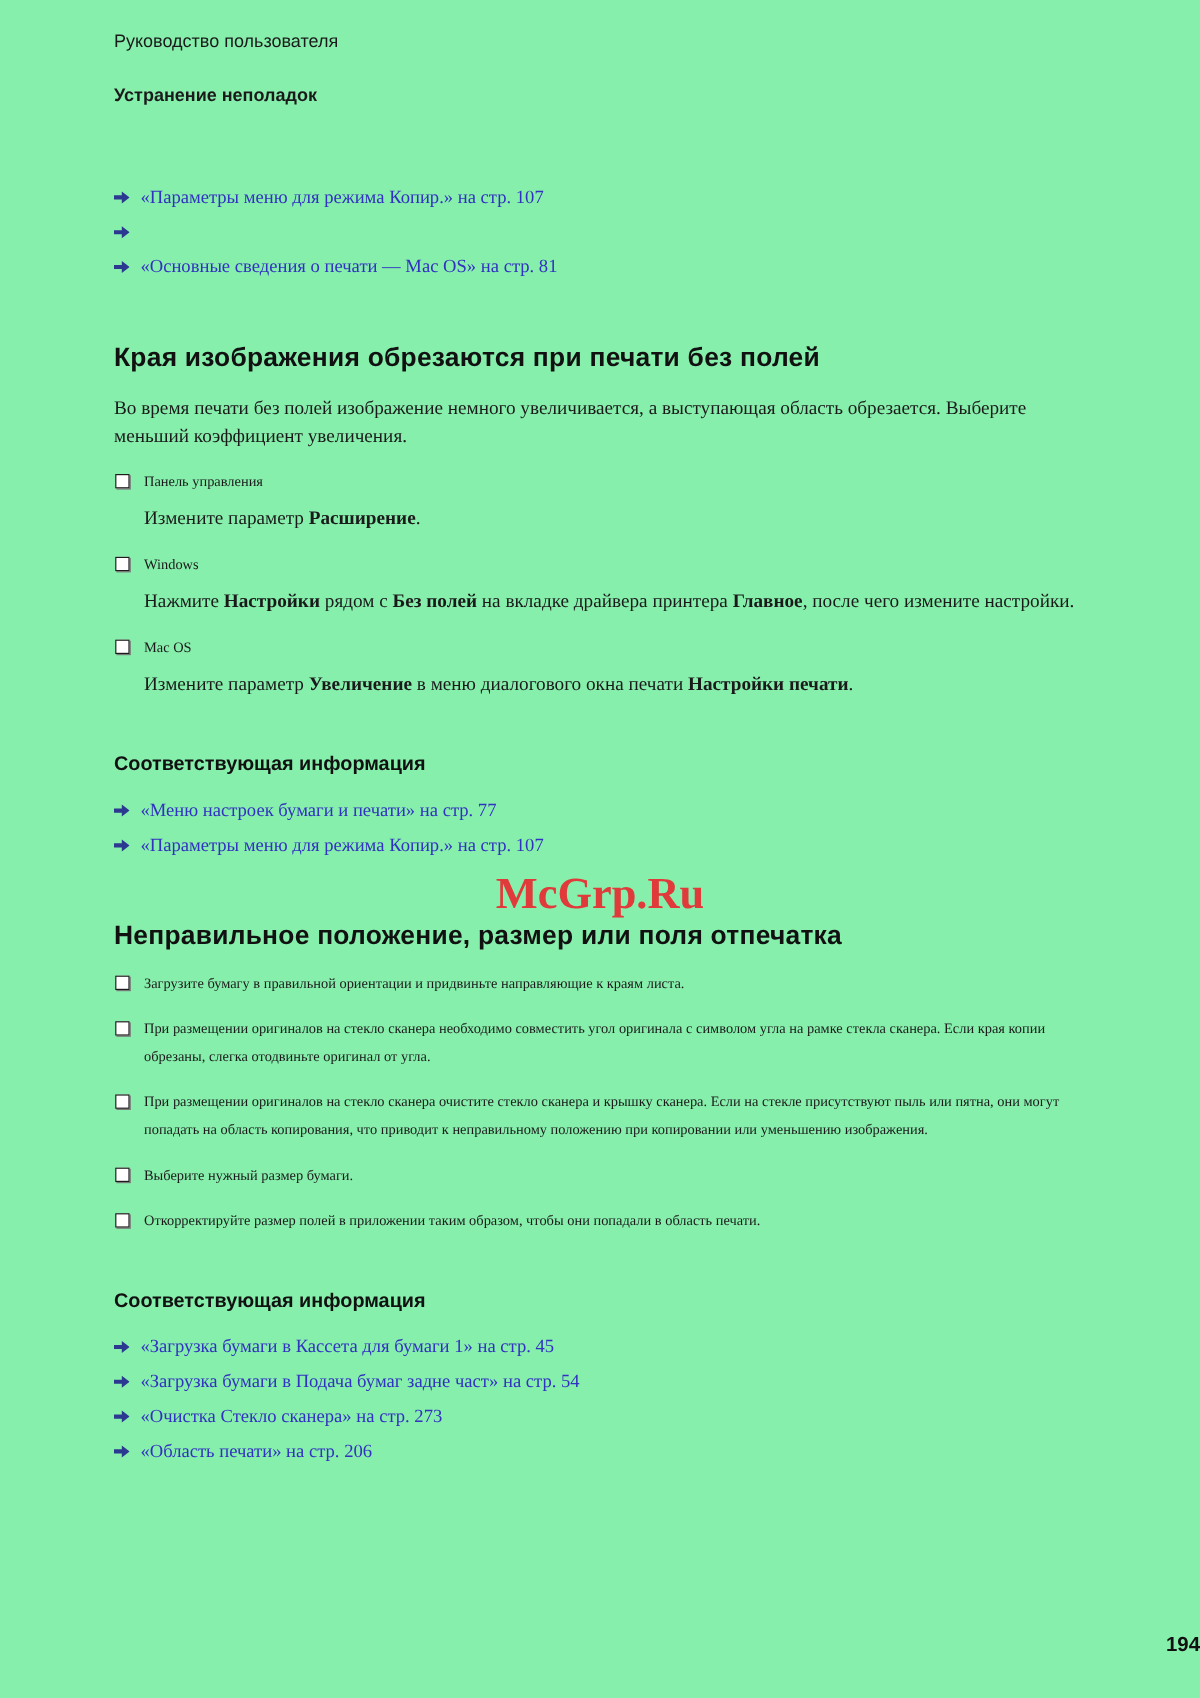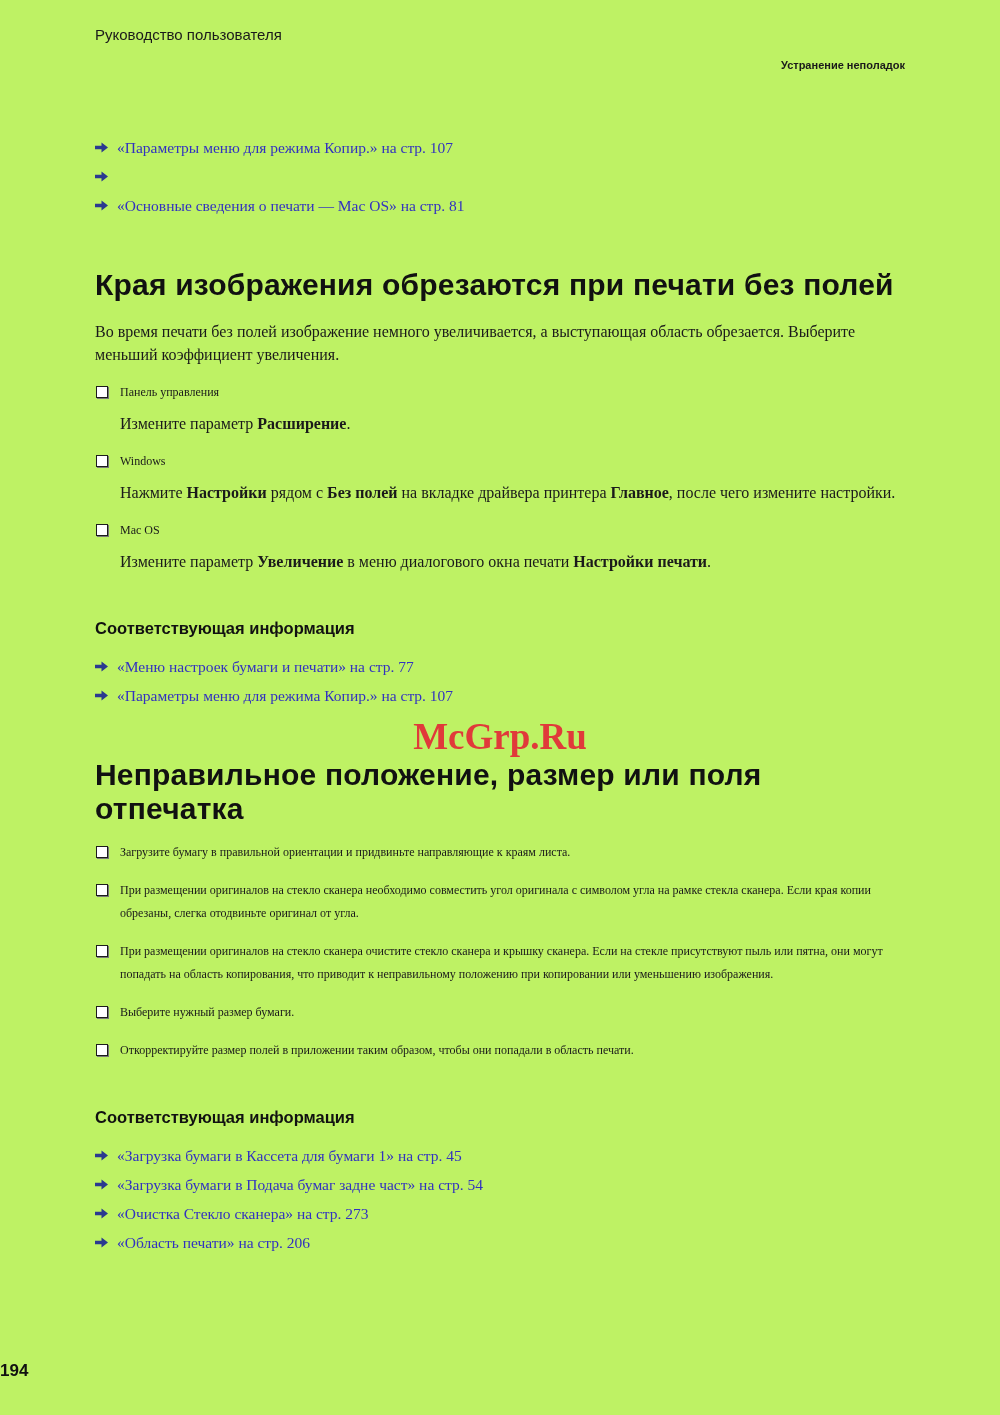--- a/index.html
+++ b/index.html
@@ -8,37 +8,37 @@
     --arrow:#2b3990;
     --watermark:#e03a3a;
     --text:#1a1a1a;
   }
   html,body{margin:0;padding:0;background:#ffffff;}
   .page{
     position:relative;
     width:1000px;
     height:1415px;
     margin:0 auto;
-    background:#bef264;
+    background:#86efac;
     font-family:"Liberation Serif", serif;
     color:var(--text);
     overflow:hidden;
     box-sizing:border-box;
   }
   .content{padding:26px 95px 0 95px;}
   .hdr-left{
     font-family:"Liberation Sans", sans-serif;
     font-size:15px;
   }
   .hdr-center{
     font-family:"Liberation Sans", sans-serif;
-    font-size:11px;
-    font-weight:bold;
-    text-align:right;
-    margin-top:16px;
+    font-size:15px;
+    font-weight:bold;
+    text-align:left;
+    margin-top:28px;
   }
   .link-list{margin-top:62px;}
   .link-list.related-list{margin-top:14px;}
   .linkrow{
     display:flex;
     align-items:center;
     height:29px;
   }
   .arrow{
     color:var(--arrow);
@@ -48,21 +48,21 @@
     flex:0 0 auto;
   }
   .doclink{
     color:var(--link);
     font-size:15.5px;
     text-decoration:none;
     cursor:pointer;
   }
   h1.section-title{
     font-family:"Liberation Sans", sans-serif;
-    font-size:30px;
+    font-size:22px;
     font-weight:bold;
     color:#111;
     margin:48px 0 0 0;
     letter-spacing:0.2px;
   }
   h1.section-title.second{margin-top:2px;}
   p.intro{
     margin:18px 0 0 0;
     font-size:16px;
     line-height:23px;
@@ -106,21 +106,21 @@
     font-family:"Liberation Serif", serif;
     font-size:37px;
     font-weight:bold;
     color:var(--watermark);
     line-height:38px;
   }
   .footer{
     position:absolute;
     left:0;right:0;
     bottom:34px;
-    text-align:left;
+    text-align:right;
     font-family:"Liberation Sans", sans-serif;
     font-size:17px;
     font-weight:bold;
     color:#111;
   }
 </style>
 </head>
 <body>
 
 <div class="page">

